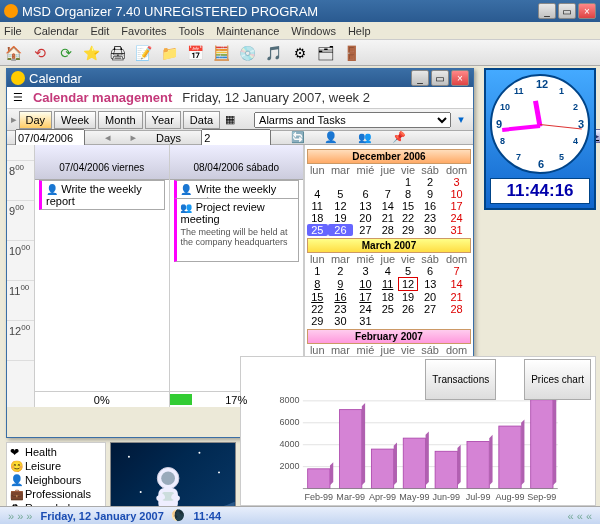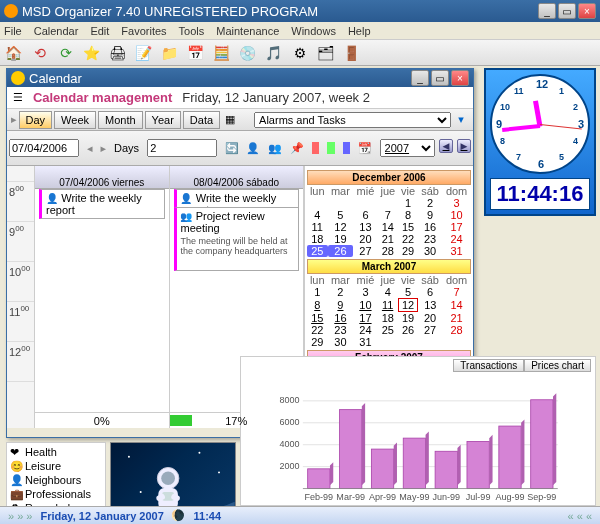--- a/index.html
+++ b/index.html
@@ -18,31 +18,31 @@
 .calwin { position: absolute; left: 6px; top: 2px; width: 468px; height: 370px; background: #ece9d8; border: 1px solid #3a6ea5; box-shadow: 2px 2px 4px rgba(0,0,0,.3); }
 .calwin .titlebar { height: 18px; }
 .calhdr { background: #fff; height: 22px; display: flex; align-items: center; padding: 0 6px; gap: 10px; border-bottom: 1px solid #ccc; }
 .calhdr .mgmt { color: #c4397a; font-weight: bold; font-size: 13px; }
 .calhdr .date { color: #333; font-size: 13px; }
 .viewbar { background: linear-gradient(#f5f5f5,#e0e0e0); height: 22px; display: flex; align-items: center; padding: 0 4px; gap: 2px; border-bottom: 1px solid #aaa; }
 .vbtn { padding: 2px 6px; background: linear-gradient(#fff,#ddd); border: 1px solid #999; cursor: pointer; display: flex; align-items: center; gap: 2px; }
 .vbtn.active { background: linear-gradient(#ffe,#fc6); }
 .vsel { flex: 1; margin-left: 14px; }
 .vsel select { width: 100%; font-size: 11px; }
-.optbar { background: linear-gradient(#f5f5f5,#e0e0e0); height: 35px; display: flex; align-items: center; padding: 0 2px; gap: 8px; border-bottom: 1px solid #aaa; }
+.optbar { background: linear-gradient(#f5f5f5,#e0e0e0); height: 14px; display: flex; align-items: center; padding: 0 8px; gap: 20px; border-bottom: 1px solid #aaa; }
 .optbar input[type=text] { width: 70px; font-size: 11px; padding: 1px; }
 .optbar .num { width: 24px; }
 .tbicon { width: 16px; height: 16px; display: inline-flex; align-items: center; justify-content: center; cursor: pointer; }
 .calbody { display: flex; height: 262px; }
 .schedule { width: 298px; display: flex; border-right: 1px solid #ccc; }
 .hours { width: 28px; background: #f4f4f4; border-right: 1px solid #ccc; }
 .hours div { height: 40px; padding: 2px; font-size: 11px; color: #444; border-bottom: 1px solid #ddd; }
 .hours sup { font-size: 8px; }
 .daycol { flex: 1; border-right: 1px solid #ccc; display: flex; flex-direction: column; }
-.dayhdr { background: linear-gradient(#eef,#ccd); height: 16px; text-align: center; padding: 11px; border-bottom: 1px solid #aaa; font-size: 10px; }
+.dayhdr { background: linear-gradient(#eef,#ccd); height: 16px; text-align: center; padding: 17px; border-bottom: 1px solid #aaa; font-size: 10px; }
 .dayevents { flex: 1; position: relative; background: #fff; }
 .event { position: absolute; left: 4px; right: 4px; background: #fff; border: 1px solid #aaa; border-left: 3px solid #f0f; padding: 2px 4px; font-size: 10px; }
 .event .body { color: #555; font-size: 9px; margin-top: 2px; }
 .progress { height: 16px; background: #fff; border-top: 1px solid #ccc; display: flex; align-items: center; justify-content: center; position: relative; }
 .progress .bar { position: absolute; left: 0; top: 2px; bottom: 2px; background: #3c3; }
 .progress .pct { position: relative; z-index: 1; }
 .minical-area { flex: 1; background: #fff; padding: 2px; overflow: hidden; }
 .yearbar { display: flex; gap: 4px; height: 18px; text-decoration: underline; }
 .yearbar select { flex: 1; font-size: 11px; }
 .nav { width: 14px; height: 14px; background: linear-gradient(#eef,#99c); border: 1px solid #669; border-radius: 2px; display: flex; align-items: center; justify-content: center; cursor: pointer; font-size: 9px; color: #336; }
@@ -56,31 +56,31 @@
 .minical td.sun { color: #d00; }
 .minical td.sel { background: #66f; color: #fff; border-radius: 2px; }
 .minical td.today { border: 1px solid #d00; }
 .clock { position: absolute; right: 4px; top: 2px; width: 112px; background: linear-gradient(#4af,#16c); border: 2px solid #048; padding: 4px; }
 .clockface { width: 100px; height: 100px; background: #fff; border-radius: 50%; margin: 0 auto; position: relative; border: 2px solid #048; }
 .clockface .num { position: absolute; font-weight: bold; color: #048; font-size: 11px; }
 .hand { position: absolute; left: 50%; top: 50%; transform-origin: 0 50%; background: #f0f; }
 .hand.h { width: 26px; height: 5px; transform: rotate(260deg); }
 .hand.m { width: 38px; height: 4px; transform: rotate(174deg); }
 .hand.s { width: 42px; height: 1px; background: #d33; transform: rotate(6deg); }
-.clocktime { background: #fff; color: #00a; text-align: center; font-size: 22px; font-weight: bold; margin-top: 4px; padding: 2px; border: 1px solid #048; }
+.clocktime { background: #fff; color: #00a; text-align: center; font-size: 17px; font-weight: bold; margin-top: 4px; padding: 2px; border: 1px solid #048; }
 .money { position: absolute; right: 4px; top: 158px; width: 112px; background: #fff; border: 1px solid #ccc; }
 .money div { text-align: right; padding: 2px 6px; border-bottom: 1px solid #eee; }
 .sidelist { position: absolute; left: 6px; top: 376px; width: 100px; background: #fff; border: 1px solid #ccc; padding: 2px; }
 .sidelist div { display: flex; align-items: center; gap: 3px; padding: 1px; cursor: pointer; font-size: 10px; }
 .sic { width: 12px; height: 12px; display: inline-block; }
 .astro { position: absolute; left: 110px; top: 376px; width: 126px; height: 96px; background: linear-gradient(135deg,#001838,#002850 40%,#0a3a6a); border: 1px solid #888; overflow: hidden; }
 .astro svg { width: 100%; height: 100%; }
 .chart { position: absolute; left: 240px; top: 290px; right: 4px; bottom: 0; background: #fff; border: 1px solid #ccc; }
 .chart .tabs { position: absolute; right: 4px; top: 2px; display: flex; gap: 0; }
-.chart .tab { padding: 0 6px; background: linear-gradient(#fff,#ddd); border: 1px solid #aaa; cursor: pointer; font-size: 10px; }
+.chart .tab { padding: 14px 6px; background: linear-gradient(#fff,#ddd); border: 1px solid #aaa; cursor: pointer; font-size: 10px; margin-left: 28px; }
 .chart .subtabs { position: absolute; right: 4px; top: 20px; display: flex; }
 .chart svg { width: 100%; height: 100%; }
 .status { position: absolute; bottom: 0; left: 0; right: 0; height: 18px; background: linear-gradient(#e8effb,#c5d6f2); border-top: 1px solid #aaa; display: flex; align-items: center; padding: 0 8px; gap: 8px; }
 .status .sdate { color: #1b4db3; font-weight: bold; }
 .tri { color: #888; }
 </style>
 </head>
 <body>
 
 <div class="titlebar">

